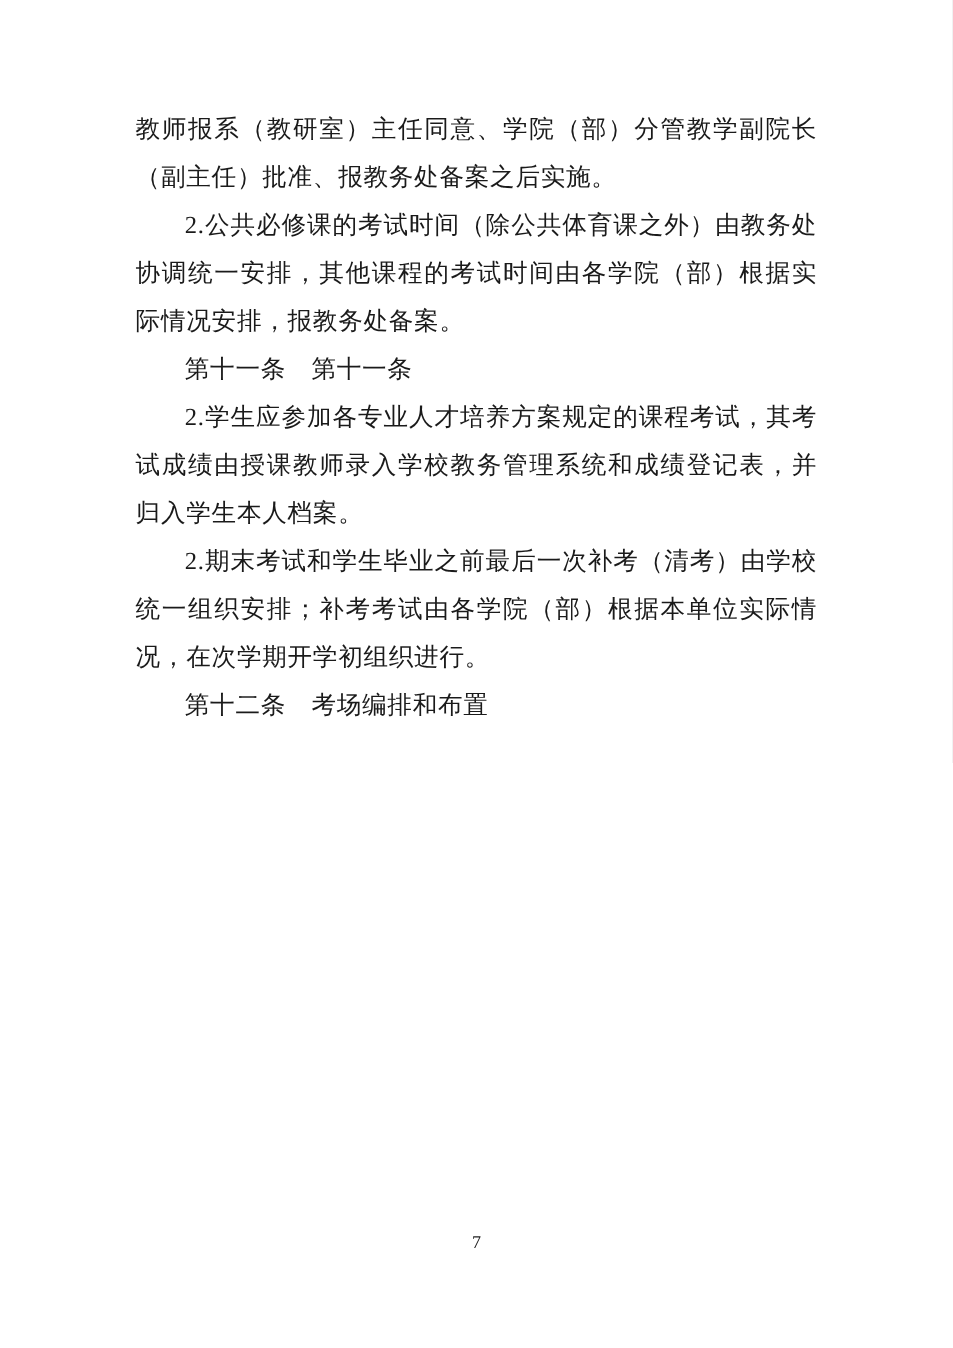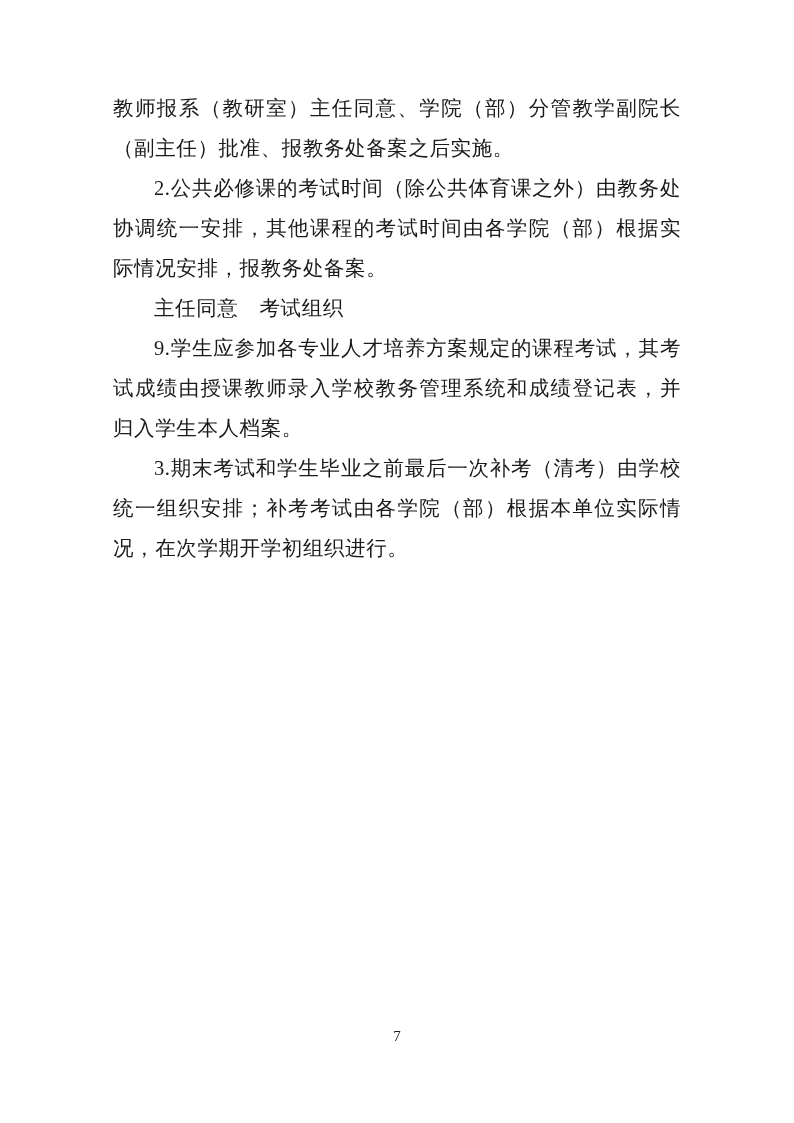--- a/index.html
+++ b/index.html
@@ -47,18 +47,19 @@
     color: #1a1a1a;
   }
 </style>
 </head>
 <body>
 
 <div class="page">
   <div class="content">
     <p class="para">教师报系（教研室）主任同意、学院（部）分管教学副院长（副主任）批准、报教务处备案之后实施。</p>
     <p class="para indent">2.公共必修课的考试时间（除公共体育课之外）由教务处协调统一安排，其他课程的考试时间由各学院（部）根据实际情况安排，报教务处备案。</p>
-    <p class="para indent">主任同意　考试组织</p>
-    <p class="para indent">9.学生应参加各专业人才培养方案规定的课程考试，其考试成绩由授课教师录入学校教务管理系统和成绩登记表，并归入学生本人档案。</p>
-    <p class="para indent">3.期末考试和学生毕业之前最后一次补考（清考）由学校统一组织安排；补考考试由各学院（部）根据本单位实际情况，在次学期开学初组织进行。</p>
+    <p class="para indent">第十一条　第十一条</p>
+    <p class="para indent">2.学生应参加各专业人才培养方案规定的课程考试，其考试成绩由授课教师录入学校教务管理系统和成绩登记表，并归入学生本人档案。</p>
+    <p class="para indent">2.期末考试和学生毕业之前最后一次补考（清考）由学校统一组织安排；补考考试由各学院（部）根据本单位实际情况，在次学期开学初组织进行。</p>
+    <p class="para indent">第十二条　考场编排和布置</p>
   </div>
   <div class="page-number">7</div>
 </div>
 
 </body></html>

